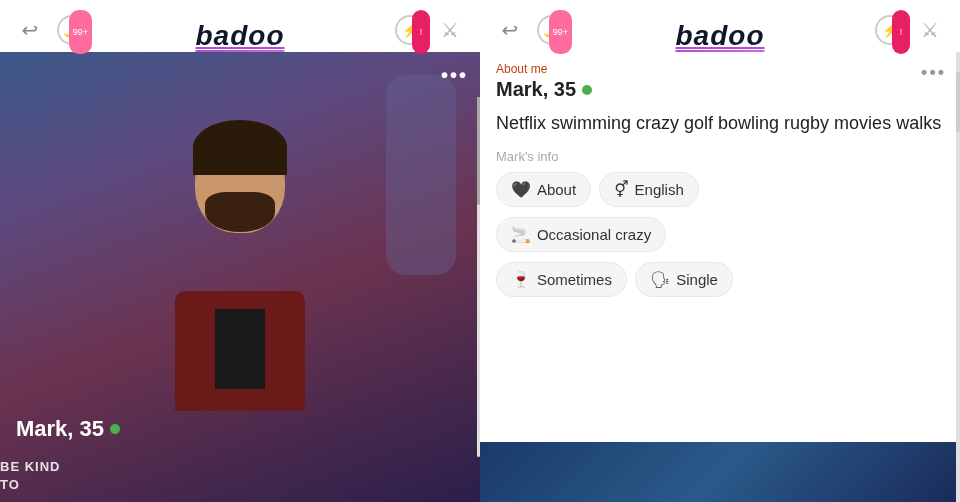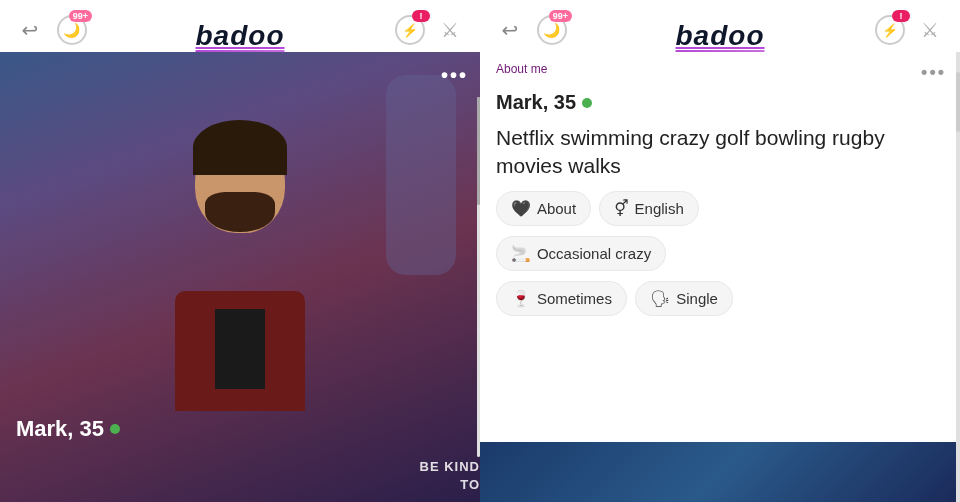--- a/index.html
+++ b/index.html
@@ -96,23 +96,23 @@
       color: #888;
     }
 
     .badge {
       position: absolute;
       top: -4px;
       right: -4px;
       background: #ff6b9d;
       color: white;
       font-size: 9px;
-      font-weight: 700;
+      font-weight: 400;
       border-radius: 10px;
-      padding: 1px 4px;
+      padding: 17px 4px;
       min-width: 18px;
       text-align: center;
     }
 
     
     .profile-card {
       flex: 1;
       position: relative;
       overflow: hidden;
     }
@@ -163,21 +163,21 @@
       font-size: 20px;
       font-weight: 700;
       letter-spacing: 2px;
     }
 
     .bottom-text {
       position: absolute;
       bottom: 8px;
       left: 0;
       right: 0;
-      text-align: right;
+      text-align: left;
       color: rgba(255,255,255,0.85);
       font-size: 13px;
       font-weight: 600;
       letter-spacing: 1px;
       line-height: 1.4;
     }
 
     .scroll-bar-right {
       position: absolute;
       right: 0;
@@ -207,22 +207,22 @@
     }
 
     .profile-info-header {
       padding: 10px 16px 6px 16px;
       background: rgba(255,255,255,0.95);
       border-bottom: none;
     }
 
     .about-label {
       font-size: 12px;
-      color: #701a75;
-      margin-bottom: 15px;
+      color: #c2410c;
+      margin-bottom: 2px;
     }
 
     .info-name {
       font-size: 20px;
       font-weight: 700;
       color: #222;
       display: flex;
       align-items: center;
       gap: 6px;
       margin-bottom: 0;
@@ -233,21 +233,21 @@
       top: 10px;
       right: 14px;
       color: #999;
       font-size: 18px;
       font-weight: 700;
       letter-spacing: 2px;
     }
 
     .about-text {
       padding: 4px 16px 10px 16px;
-      font-size: 21px;
+      font-size: 18px;
       color: #222;
       font-weight: 400;
       line-height: 1.35;
     }
 
     .marks-info-label {
       padding: 4px 16px 8px 16px;
       font-size: 13px;
       color: #aaa;
     }
@@ -415,20 +415,21 @@
       <div class="about-label">About me</div>
       <div class="info-name">
         <span>Mark, 35</span>
         <span class="online-dot"></span>
       </div>
       <div class="info-more-btn">•••</div>
     </div>
 
     <div class="about-text">Netflix swimming crazy golf bowling rugby movies walks</div>
 
+    <div class="marks-info-label">Mark's info</div>
 
     <div class="tags-row">
       <div class="tag-pill">
         <span class="tag-icon">🖤</span>
         <span>About</span>
       </div>
       <div class="tag-pill">
         <span class="tag-icon">⚥</span>
         <span>English</span>
       </div>

